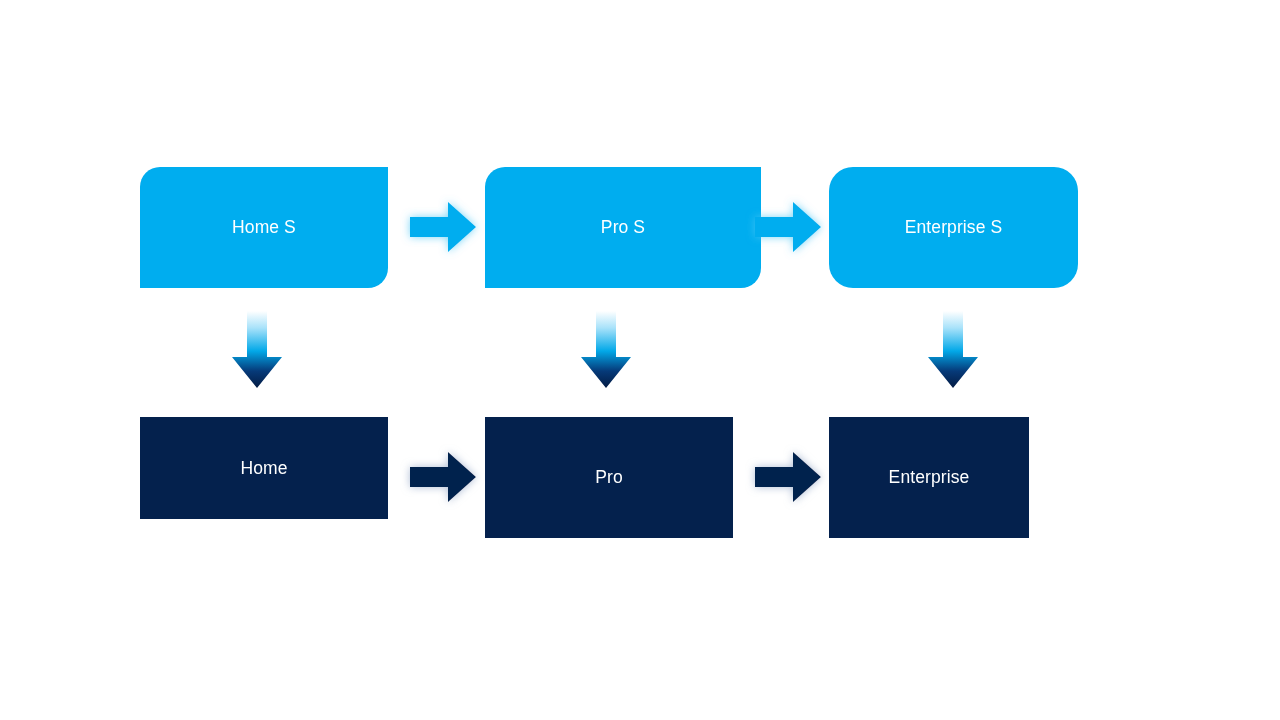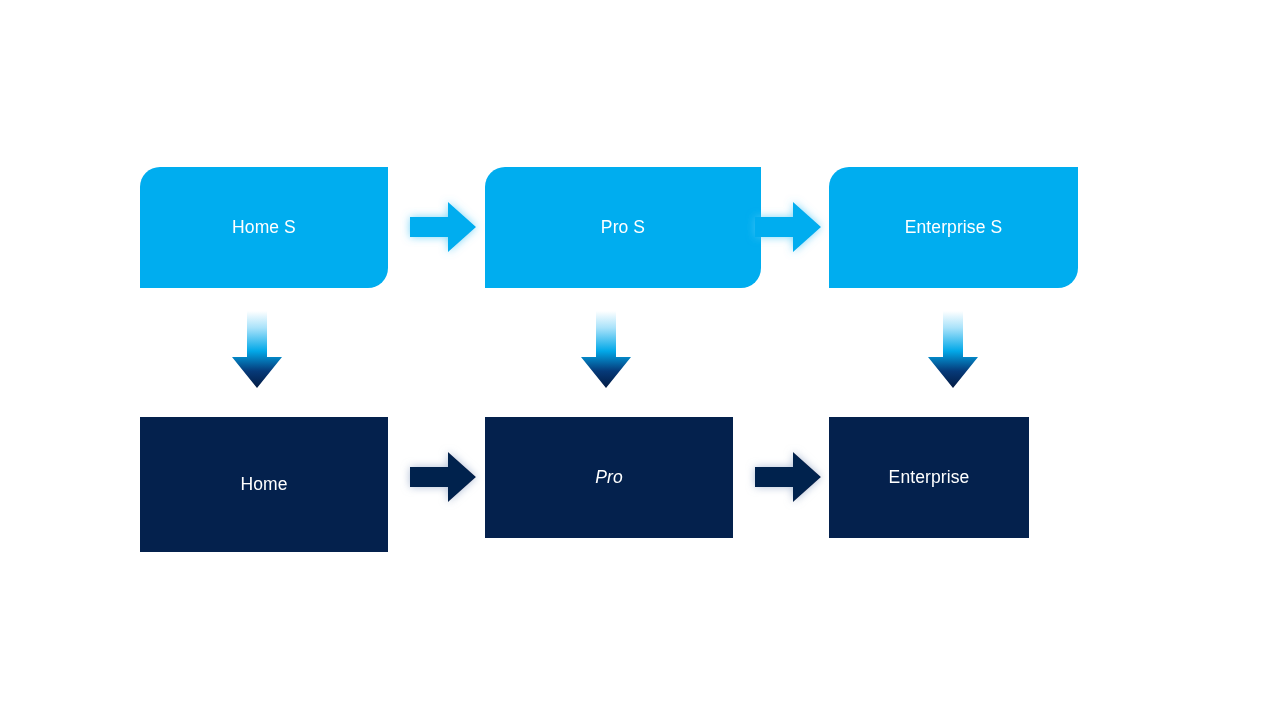--- a/index.html
+++ b/index.html
@@ -85,21 +85,21 @@
 <div id="canvas">
 
   <div class="node top" style="left:140px; top:167px; width:248px; height:121px;">
     <span class="node-label">Home S</span>
   </div>
 
   <div class="node top" style="left:485px; top:167px; width:276px; height:121px;">
     <span class="node-label">Pro S</span>
   </div>
 
-  <div class="node top" style="left:829px; top:167px; width:249px; height:121px;">
+  <div class="node top" style="left:829px; top:167px; width:249px; height:121px;border-radius:24px;">
     <span class="node-label">Enterprise S</span>
   </div>
 
   <div class="arrow-right" style="left:404px; top:196px;">
     <svg viewBox="0 0 78 62" xmlns="http://www.w3.org/2000/svg" aria-hidden="true">
       <defs>
         <filter id="glowBlueA" x="-45%" y="-45%" width="190%" height="190%">
           <feGaussianBlur in="SourceAlpha" stdDeviation="4.2" result="b"></feGaussianBlur>
           <feFlood flood-color="#4fc8f5" flood-opacity="0.75" result="c"></feFlood>
           <feComposite in="c" in2="b" operator="in" result="g"></feComposite>
@@ -168,25 +168,25 @@
           <stop offset="22%" stop-color="#a8e2fa"></stop>
           <stop offset="52%" stop-color="#02a8e8"></stop>
           <stop offset="78%" stop-color="#063a79"></stop>
           <stop offset="100%" stop-color="#031b43"></stop>
         </linearGradient>
       </defs>
       <polygon points="16,0 36,0 36,46 51,46 26,77 1,46 16,46" fill="url(#vgradC)"></polygon>
     </svg>
   </div>
 
-  <div class="node bottom" style="left:140px; top:417px; width:248px; height:135px;">
+  <div class="node bottom" style="left:140px; top:417px; width:248px; height:102px;">
     <span class="node-label">Home</span>
   </div>
 
-  <div class="node bottom" style="left:485px; top:417px; width:248px; height:121px;font-style:italic;">
+  <div class="node bottom" style="left:485px; top:417px; width:248px; height:121px;">
     <span class="node-label">Pro</span>
   </div>
 
   <div class="node bottom" style="left:829px; top:417px; width:200px; height:121px;">
     <span class="node-label">Enterprise</span>
   </div>
 
   <div class="arrow-right" style="left:404px; top:446px;">
     <svg viewBox="0 0 78 62" xmlns="http://www.w3.org/2000/svg" aria-hidden="true">
       <defs>

